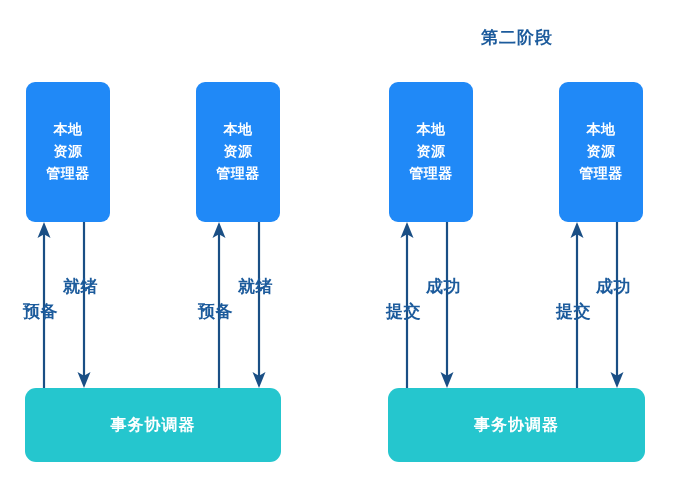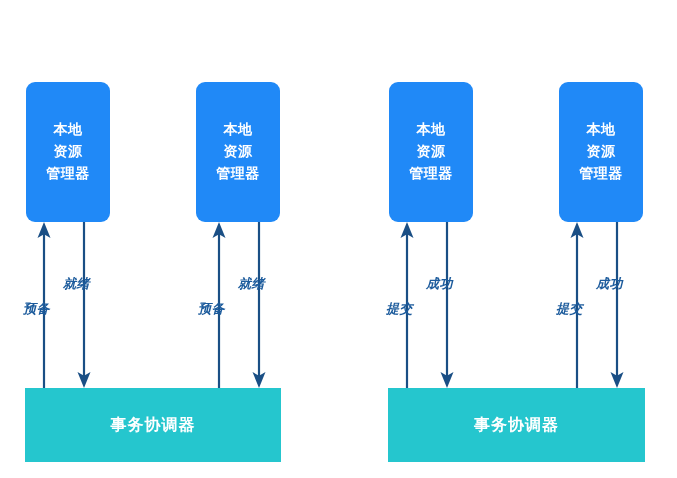--- a/index.html
+++ b/index.html
@@ -42,51 +42,51 @@
     font-weight: 700;
     line-height: 1.55;
     letter-spacing: 0.5px;
     box-sizing: border-box;
   }
   .rm-box .ln { display: block; }
   .coord-box {
     position: absolute;
     height: 74px;
     background: #25c6ce;
-    border-radius: 0;
+    border-radius: 11px;
     color: #ffffff;
     display: flex;
     align-items: center;
     justify-content: center;
     font-size: 16px;
     font-weight: 700;
     letter-spacing: 1px;
     box-sizing: border-box;
   }
   .arrow-svg {
     position: absolute;
     overflow: visible;
     pointer-events: none;
   }
   .edge-label {
     position: absolute;
-    font-size: 13px;
+    font-size: 17px;
     font-weight: 700;
     color: #1c5b9c;
     white-space: nowrap;
     letter-spacing: 0.5px;
-    font-style: italic;
   }
 </style>
 </head>
 <body>
 
 <div id="canvas">
 
 
+  <div class="phase-title" style="left:447px; top:26px; width:140px;">第二阶段</div>
 
   <div class="rm-box" style="left:26px; top:82px;">
     <span class="ln">本地</span>
     <span class="ln">资源</span>
     <span class="ln">管理器</span>
   </div>
 
   <div class="rm-box" style="left:196px; top:82px;">
     <span class="ln">本地</span>
     <span class="ln">资源</span>

